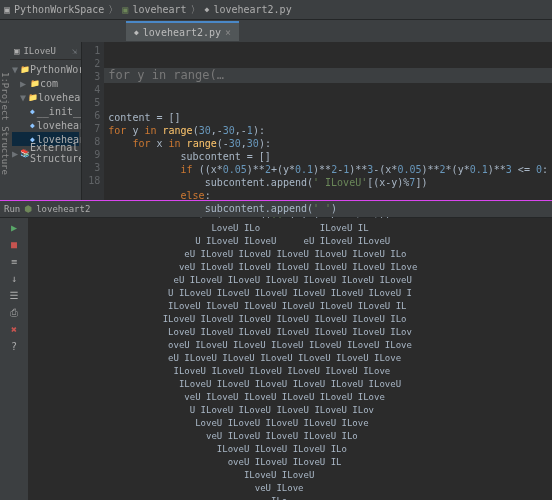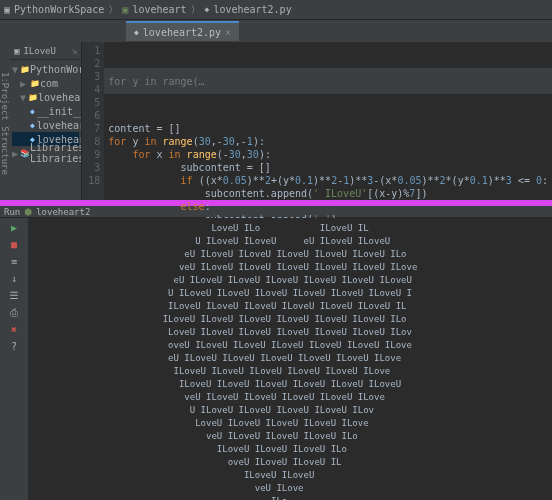--- a/index.html
+++ b/index.html
@@ -19,26 +19,26 @@
 .tree{padding:2px}
 .tn{display:flex;align-items:center;height:14px;color:#adadad;font-size:9px;gap:2px}
 .tn.sel{background:#0d293e}
 .tn .ar{width:8px;color:#6e7377}
 .tn .ic{width:8px}
 .tn.i1{padding-left:8px}
 .tn.i2{padding-left:16px}
 .ed{flex:1;background:#2b2b2b;display:flex}
 .gut{width:22px;background:#313335;text-align:right;padding-right:4px;color:#606366;font-size:9px;line-height:13px;padding-top:2px}
 .code{flex:1;padding:2px 4px;font-size:9.5px;line-height:13px;white-space:pre}
-.crumb{height:26px;background:#3c3f41;padding-left:148px;color:#787878;font-size:10px;display:flex;align-items:center}
+.crumb{height:15px;background:#3c3f41;padding-left:148px;color:#787878;font-size:12px;display:flex;align-items:center}
 .k{color:#cc7832}
 .n{color:#6897bb}
 .s{color:#6a8759}
 .f{color:#ffc66d}
-.run-h{height:18px;background:#3c3f41;display:flex;align-items:center;padding:0 4px;border-top:6px solid #d946ef;border-bottom:1px solid #242627}
+.run-h{height:18px;background:#3c3f41;display:flex;align-items:center;padding:0 4px;border-top:1px solid #d946ef;border-bottom:1px solid #242627}
 .run-h span{color:#adadad;font-size:9px}
 .run{display:flex;height:288px}
 .run-l{width:28px;background:#3c3f41;padding-top:4px;display:flex;flex-direction:column;align-items:center;gap:5px}
 .run-l div{width:12px;height:12px;font-size:10px;text-align:center;line-height:12px}
 .out{flex:1;background:#2b2b2b;padding:4px 0;font-size:9px;line-height:13px;color:#a9b7c6;white-space:pre;font-family:Consolas,monospace;text-align:center}
 .pyi{color:#8cc4ff;font-size:8px}
 </style>
 </head>
 <body>
 
@@ -96,21 +96,21 @@
           <span>loveheart1.py</span>
         </div>
         <div class="tn i2 sel">
           <span class="ar"></span>
           <span class="ic pyi">◆</span>
           <span>loveheart2.py</span>
         </div>
         <div class="tn i0">
           <span class="ar">▶</span>
           <span class="ic pyi">📚</span>
-          <span>Libraries Libraries</span>
+          <span>External Structure</span>
         </div>
       </div>
  </div>
  <div class="ed">
   <div class="gut" id="gut">
         <div>1</div>
         <div>2</div>
         <div>3</div>
         <div>4</div>
         <div>5</div>

